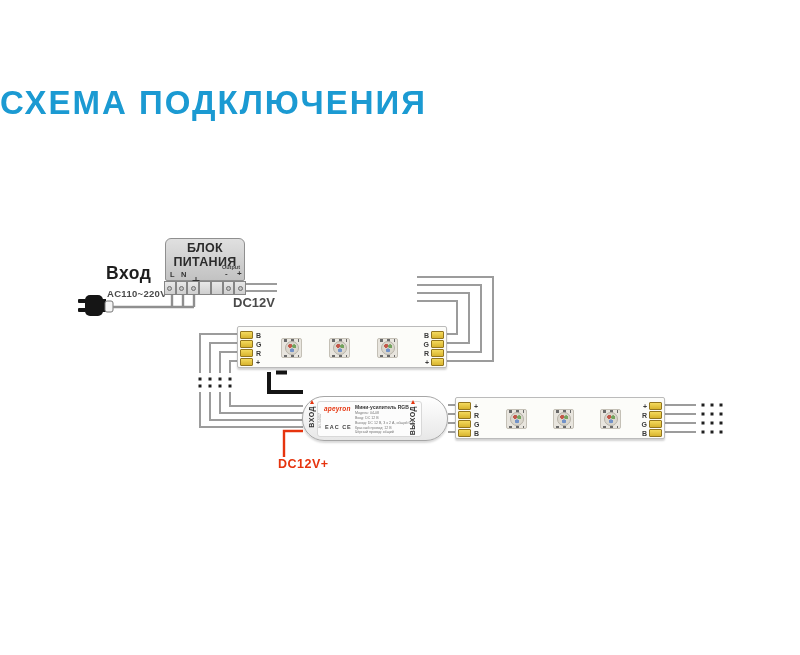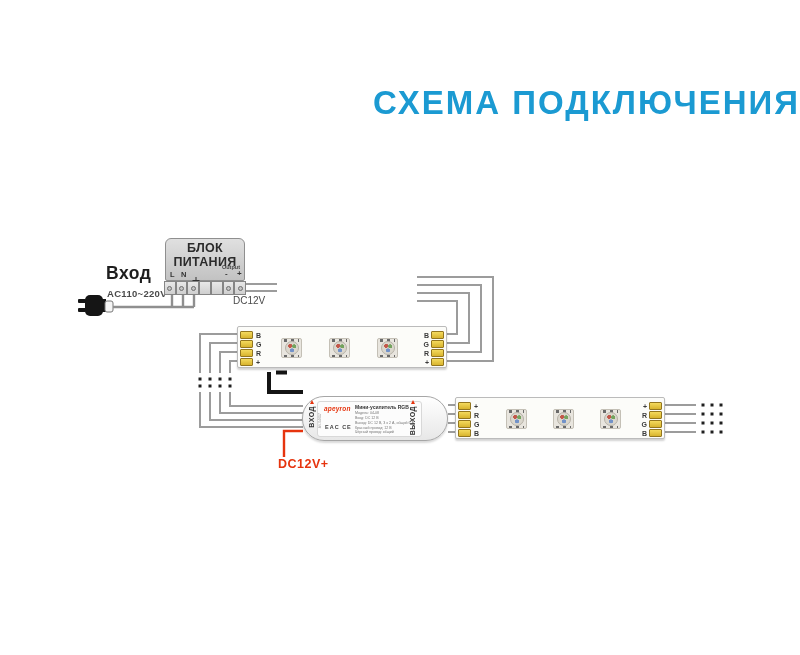--- a/index.html
+++ b/index.html
@@ -1,19 +1,19 @@
 <!DOCTYPE html>
 <html><head>
 <meta charset="utf-8">
 <style>
   html,body{margin:0;padding:0;background:#fff;}
   .canvas{position:relative;width:800px;height:655px;background:#ffffff;overflow:hidden;
           font-family:"Liberation Sans","DejaVu Sans",sans-serif;}
   .lbl{position:absolute;white-space:nowrap;line-height:1;}
-  .title{position:absolute;left:0;right:0;top:84px;text-align:right;
+  .title{position:absolute;left:0;right:0;top:84px;text-align:left;
          font-size:33px;font-weight:800;letter-spacing:2px;color:#1B9AD2;}
   svg.wires{position:absolute;left:0;top:0;}
 
   
   .vhod{left:106px;top:265px;font-size:17.5px;font-weight:800;color:#1E1E1E;letter-spacing:.5px;}
   .ac{left:107px;top:289px;font-size:9.5px;font-weight:bold;color:#4A4A4A;letter-spacing:.3px;}
 
   
   .psu{position:absolute;left:165px;top:238px;width:80px;height:43px;box-sizing:border-box;
        background:linear-gradient(#E0E0E0,#C2C2C2);border:1.5px solid #8F8F8F;
@@ -29,21 +29,21 @@
             position:relative;display:block;}
   .tcells i:not(:nth-child(4)):not(:nth-child(5))::after{content:"";position:absolute;left:50%;top:50%;
             width:5px;height:5px;margin:-2.5px 0 0 -2.5px;border-radius:50%;box-sizing:border-box;
             background:#C4C4C4;border:1px solid #6F6F6F;}
 
   
   .controller{position:absolute;left:277px;top:267px;width:140px;height:44px;box-sizing:border-box;
               background:linear-gradient(#EDEDED,#A6A6A6);border:1.5px solid #7E7E7E;border-radius:9px;
               box-shadow:0 2px 3px rgba(0,0,0,.25);display:flex;align-items:center;justify-content:center;}
   .controller span{font-size:13px;font-weight:800;color:#1C1C1C;letter-spacing:.4px;}
-  .dc12v{left:233px;top:296px;font-size:10px;font-weight:normal;color:#4A4A4A;}
+  .dc12v{left:233px;top:296px;font-size:13px;font-weight:bold;color:#4A4A4A;}
 
   
   .strip{position:absolute;width:210px;height:42px;box-sizing:border-box;background:#FCFCF9;
          border:1px solid #BBBBBB;border-radius:2px;box-shadow:0 2px 2px rgba(0,0,0,.18);}
   .strip1{left:237px;top:326px;}
   .strip2{left:455px;top:397px;}
   .pads{position:absolute;top:4px;width:13px;display:flex;flex-direction:column;gap:1px;}
   .pads.pl{left:2px;} .pads.pr{right:2px;}
   .pads i{display:block;height:8px;box-sizing:border-box;border:1px solid #93761F;border-radius:1px;
           background:linear-gradient(#F4DA5E,#D8B42E);}

